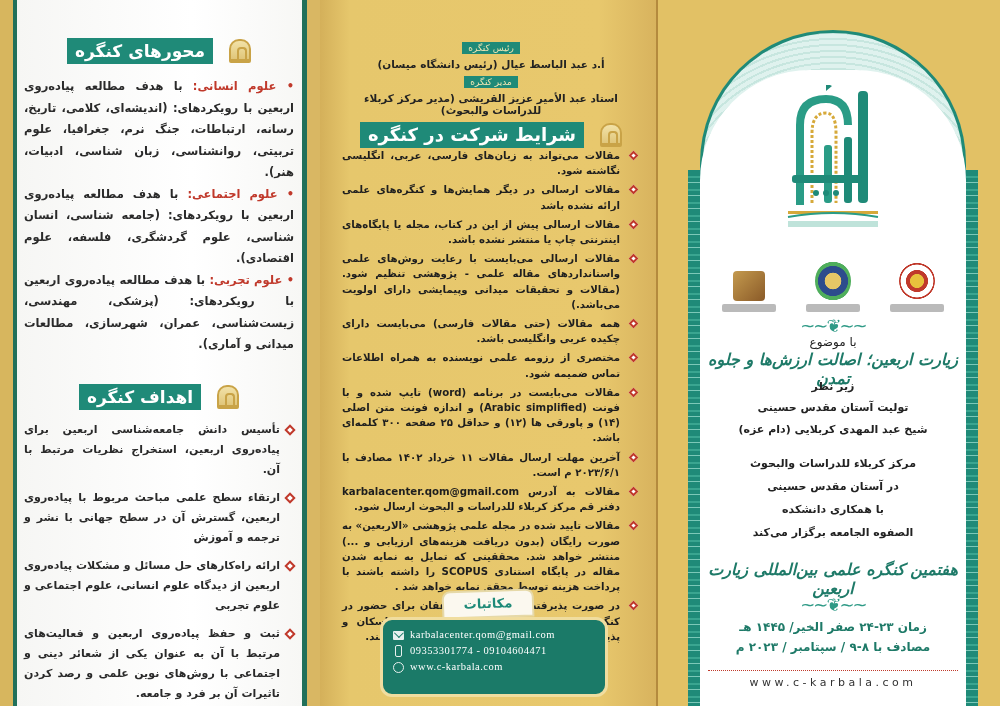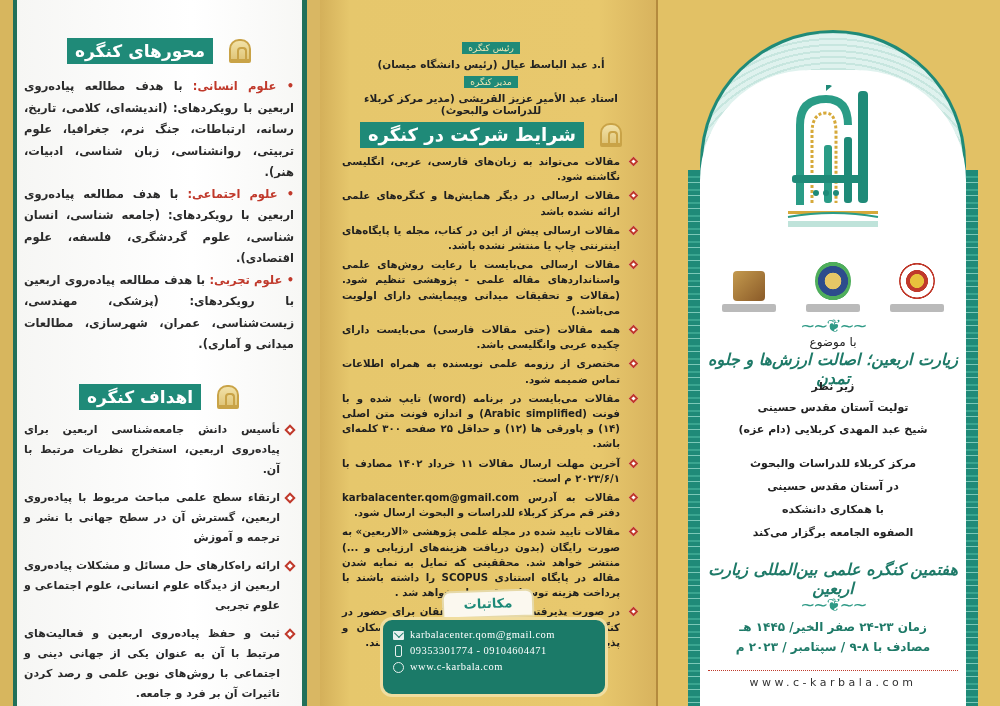--- a/index.html
+++ b/index.html
@@ -58,21 +58,21 @@
   }
   #middle-panel .inner {
     position: absolute; left: 22px; right: 28px; top: 0; bottom: 0;
     direction: rtl; text-align: center;
   }
   .role-badge {
     display: inline-block; background: #1f8a78; color: #f3e7b3;
     font-size: 9px; padding: 1px 6px; margin-top: 4px;
   }
   .role-name { font-size: 10.5px; font-weight: bold; color: #222; margin-top: 3px; }
-  .cond-list { text-align: justify; margin-top: 6px; font-size: 10.2px; line-height: 15.2px; font-weight: bold; color: #1e1e1e; }
+  .cond-list { text-align: justify; font-size: 10.2px; line-height: 15.2px; font-weight: bold; color: #1e1e1e; }
   .cond-list .item { position: relative; padding-right: 20px; margin-bottom: 4px; }
   .cond-list .diamond { right: 3px; top: 4px; width: 7px; height: 7px; border-width: 2.5px; }
 
   .contact-tab {
     position: absolute; left: 122px; top: 590px; width: 92px; height: 28px;
     background: #fbf8ef; border: 2px solid #e6d9a8; border-radius: 8px 8px 0 0;
     color: #1f8a78; font-weight: bold; font-size: 13px; text-align: center; line-height: 24px;
     transform: rotate(-2deg);
   }
   .contact-box {
@@ -149,21 +149,21 @@
       </div>
     </div>
     <div class="heading-wrap" style="margin-top:28px;">
       <span class="logo-mini"></span>
       <span class="heading-badge">اهداف کنگره</span>
     </div>
     <div class="goal-list">
       <div class="item"><span class="diamond"></span><span>تأسیس دانش جامعه‌شناسی اربعین برای پیاده‌روی اربعین، استخراج نظریات مرتبط با آن.</span></div>
       <div class="item"><span class="diamond"></span><span>ارتقاء سطح علمی مباحث مربوط با پیاده‌روی اربعین، گسترش آن در سطح جهانی با نشر و ترجمه و آموزش</span></div>
       <div class="item"><span class="diamond"></span><span>ارائه راه‌کارهای حل مسائل و مشکلات پیاده‌روی اربعین از دیدگاه علوم انسانی، علوم اجتماعی و علوم تجربی</span></div>
-      <div class="item"><span class="diamond"></span><span>ثبت و حفظ پیاده‌روی اربعین و فعالیت‌های مرتبط با آن به عنوان یکی از جهانی دینی و اجتماعی با روش‌های نوین علمی و رصد کردن تاثیرات آن بر فرد و جامعه.</span></div>
+      <div class="item"><span class="diamond"></span><span>ثبت و حفظ پیاده‌روی اربعین و فعالیت‌های مرتبط با آن به عنوان یکی از شعائر دینی و اجتماعی با روش‌های نوین علمی و رصد کردن تاثیرات آن بر فرد و جامعه.</span></div>
 
     </div>
   </div>
 </div>
 
 <div class="panel" id="middle-panel">
   <div class="inner">
     <div style="margin-top:36px;">
       <span class="role-badge">رئیس کنگره</span>
       <div class="role-name">أ.د عبد الباسط عیال (رئیس دانشگاه میسان)</div>

